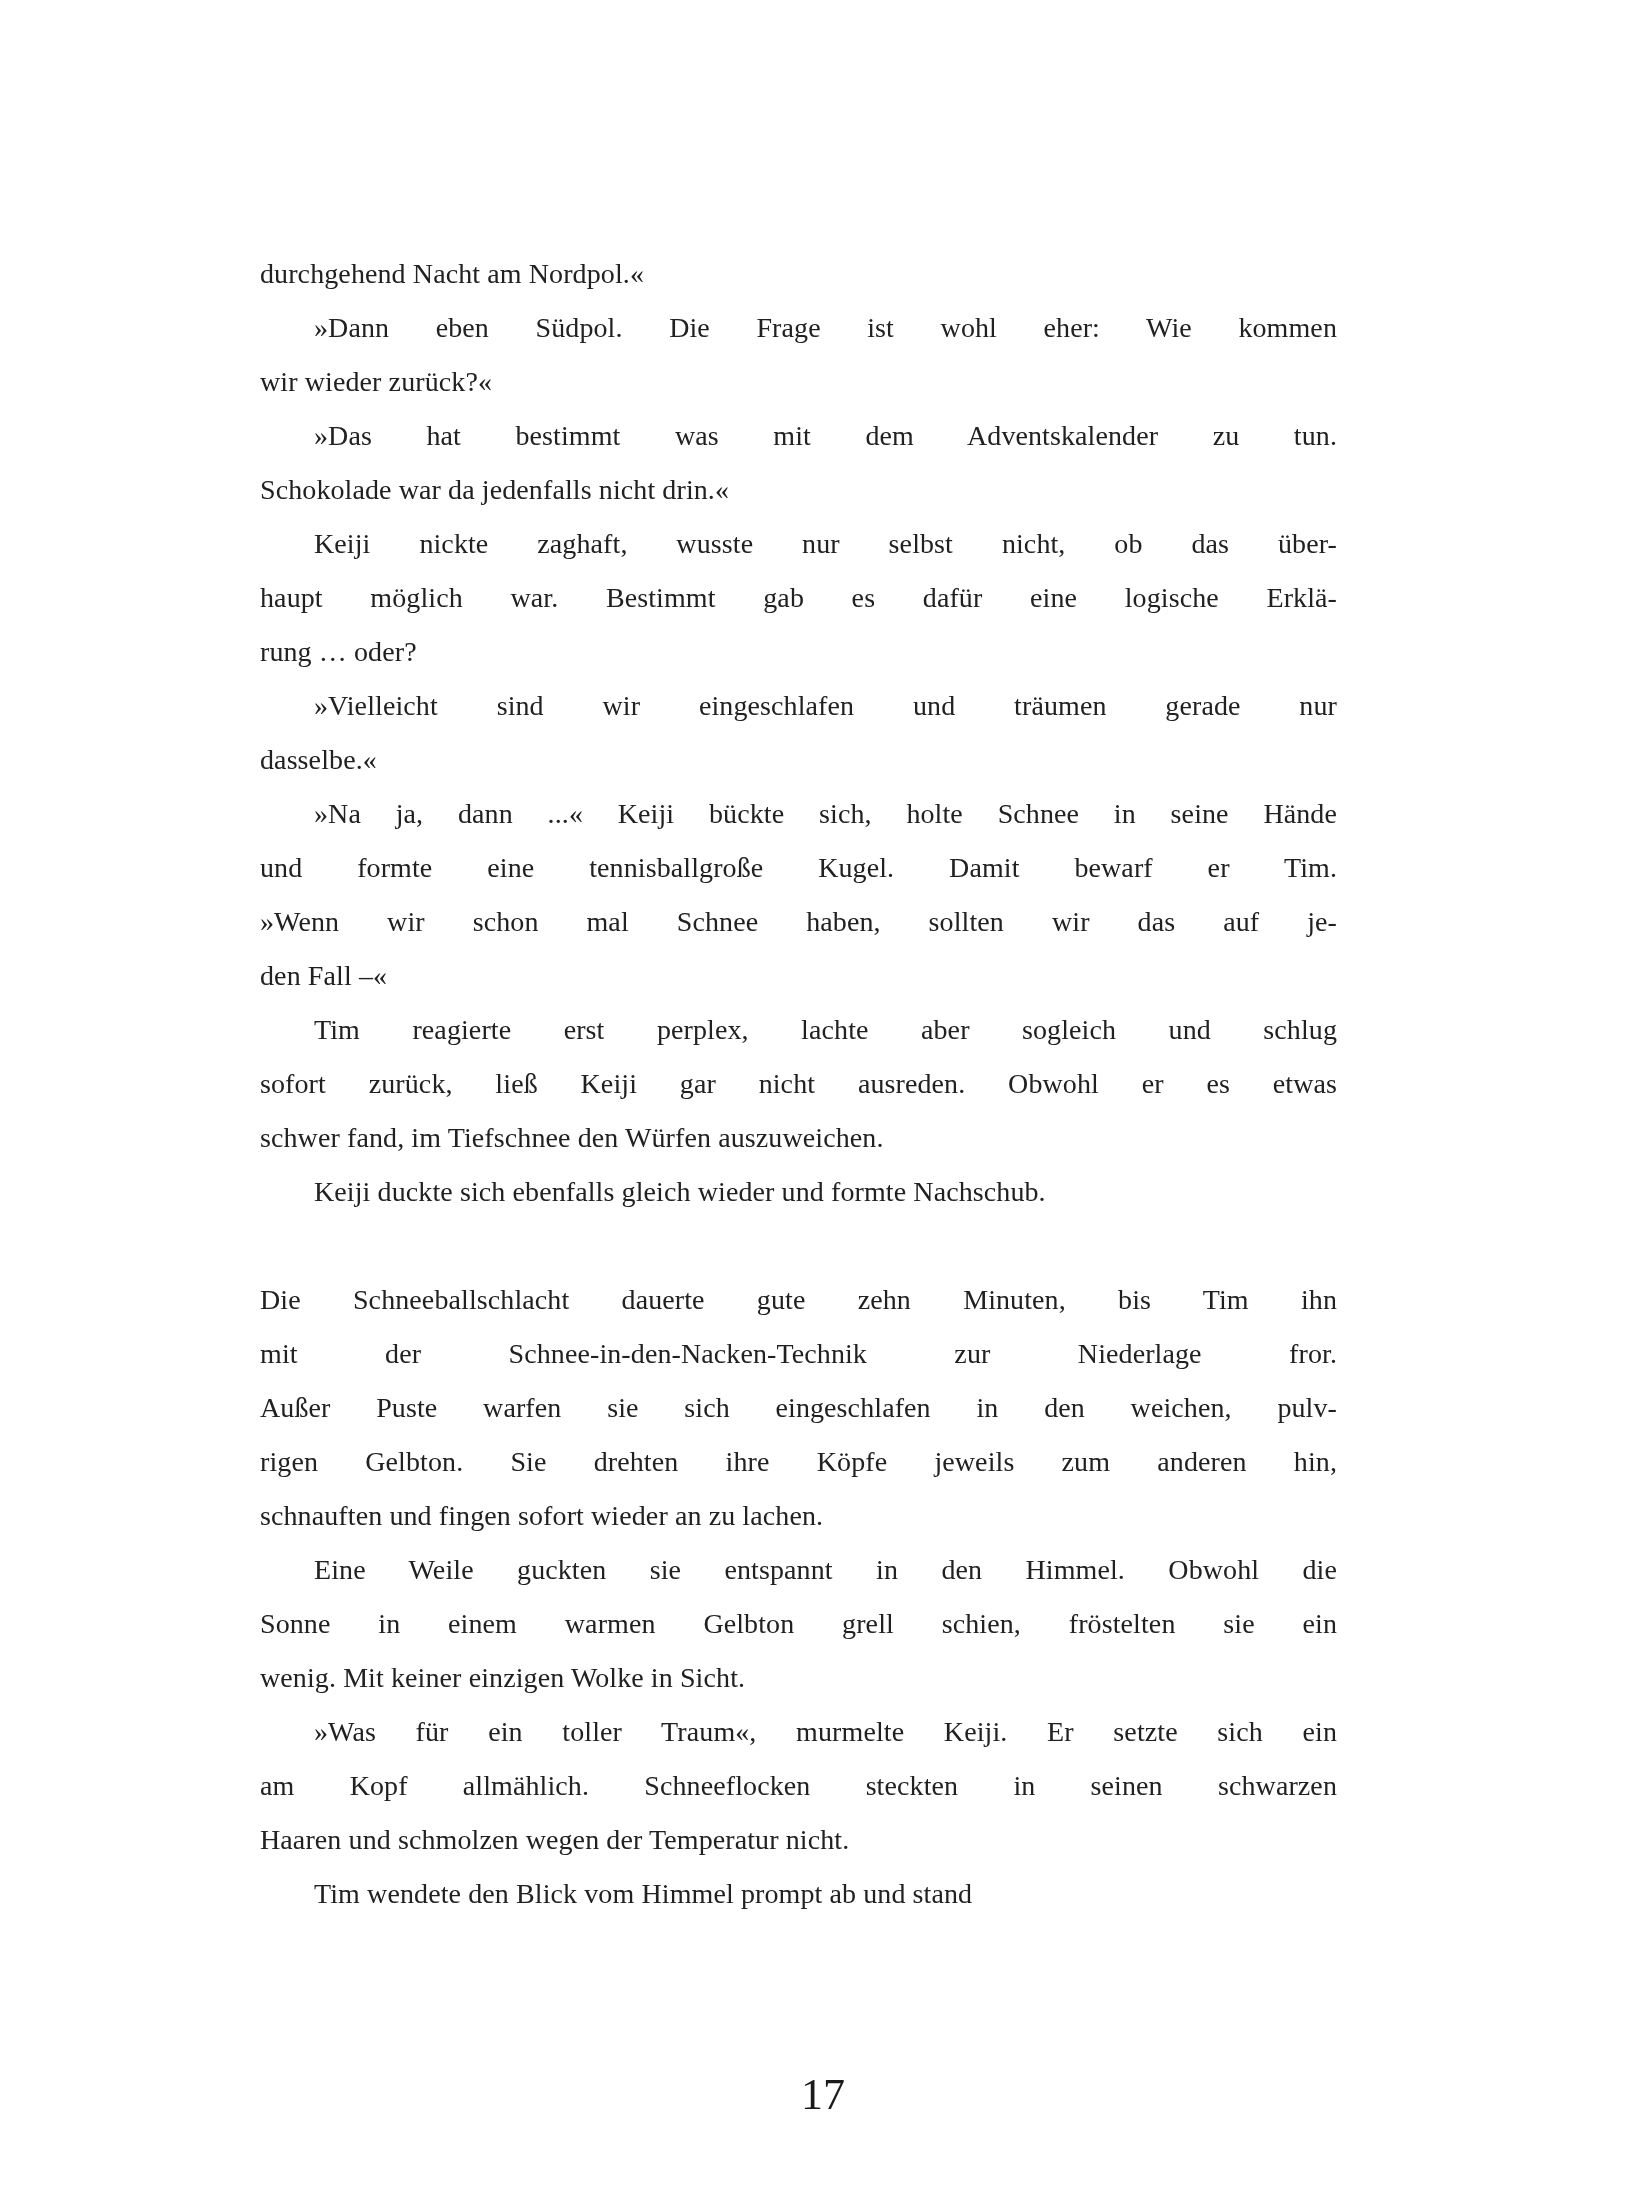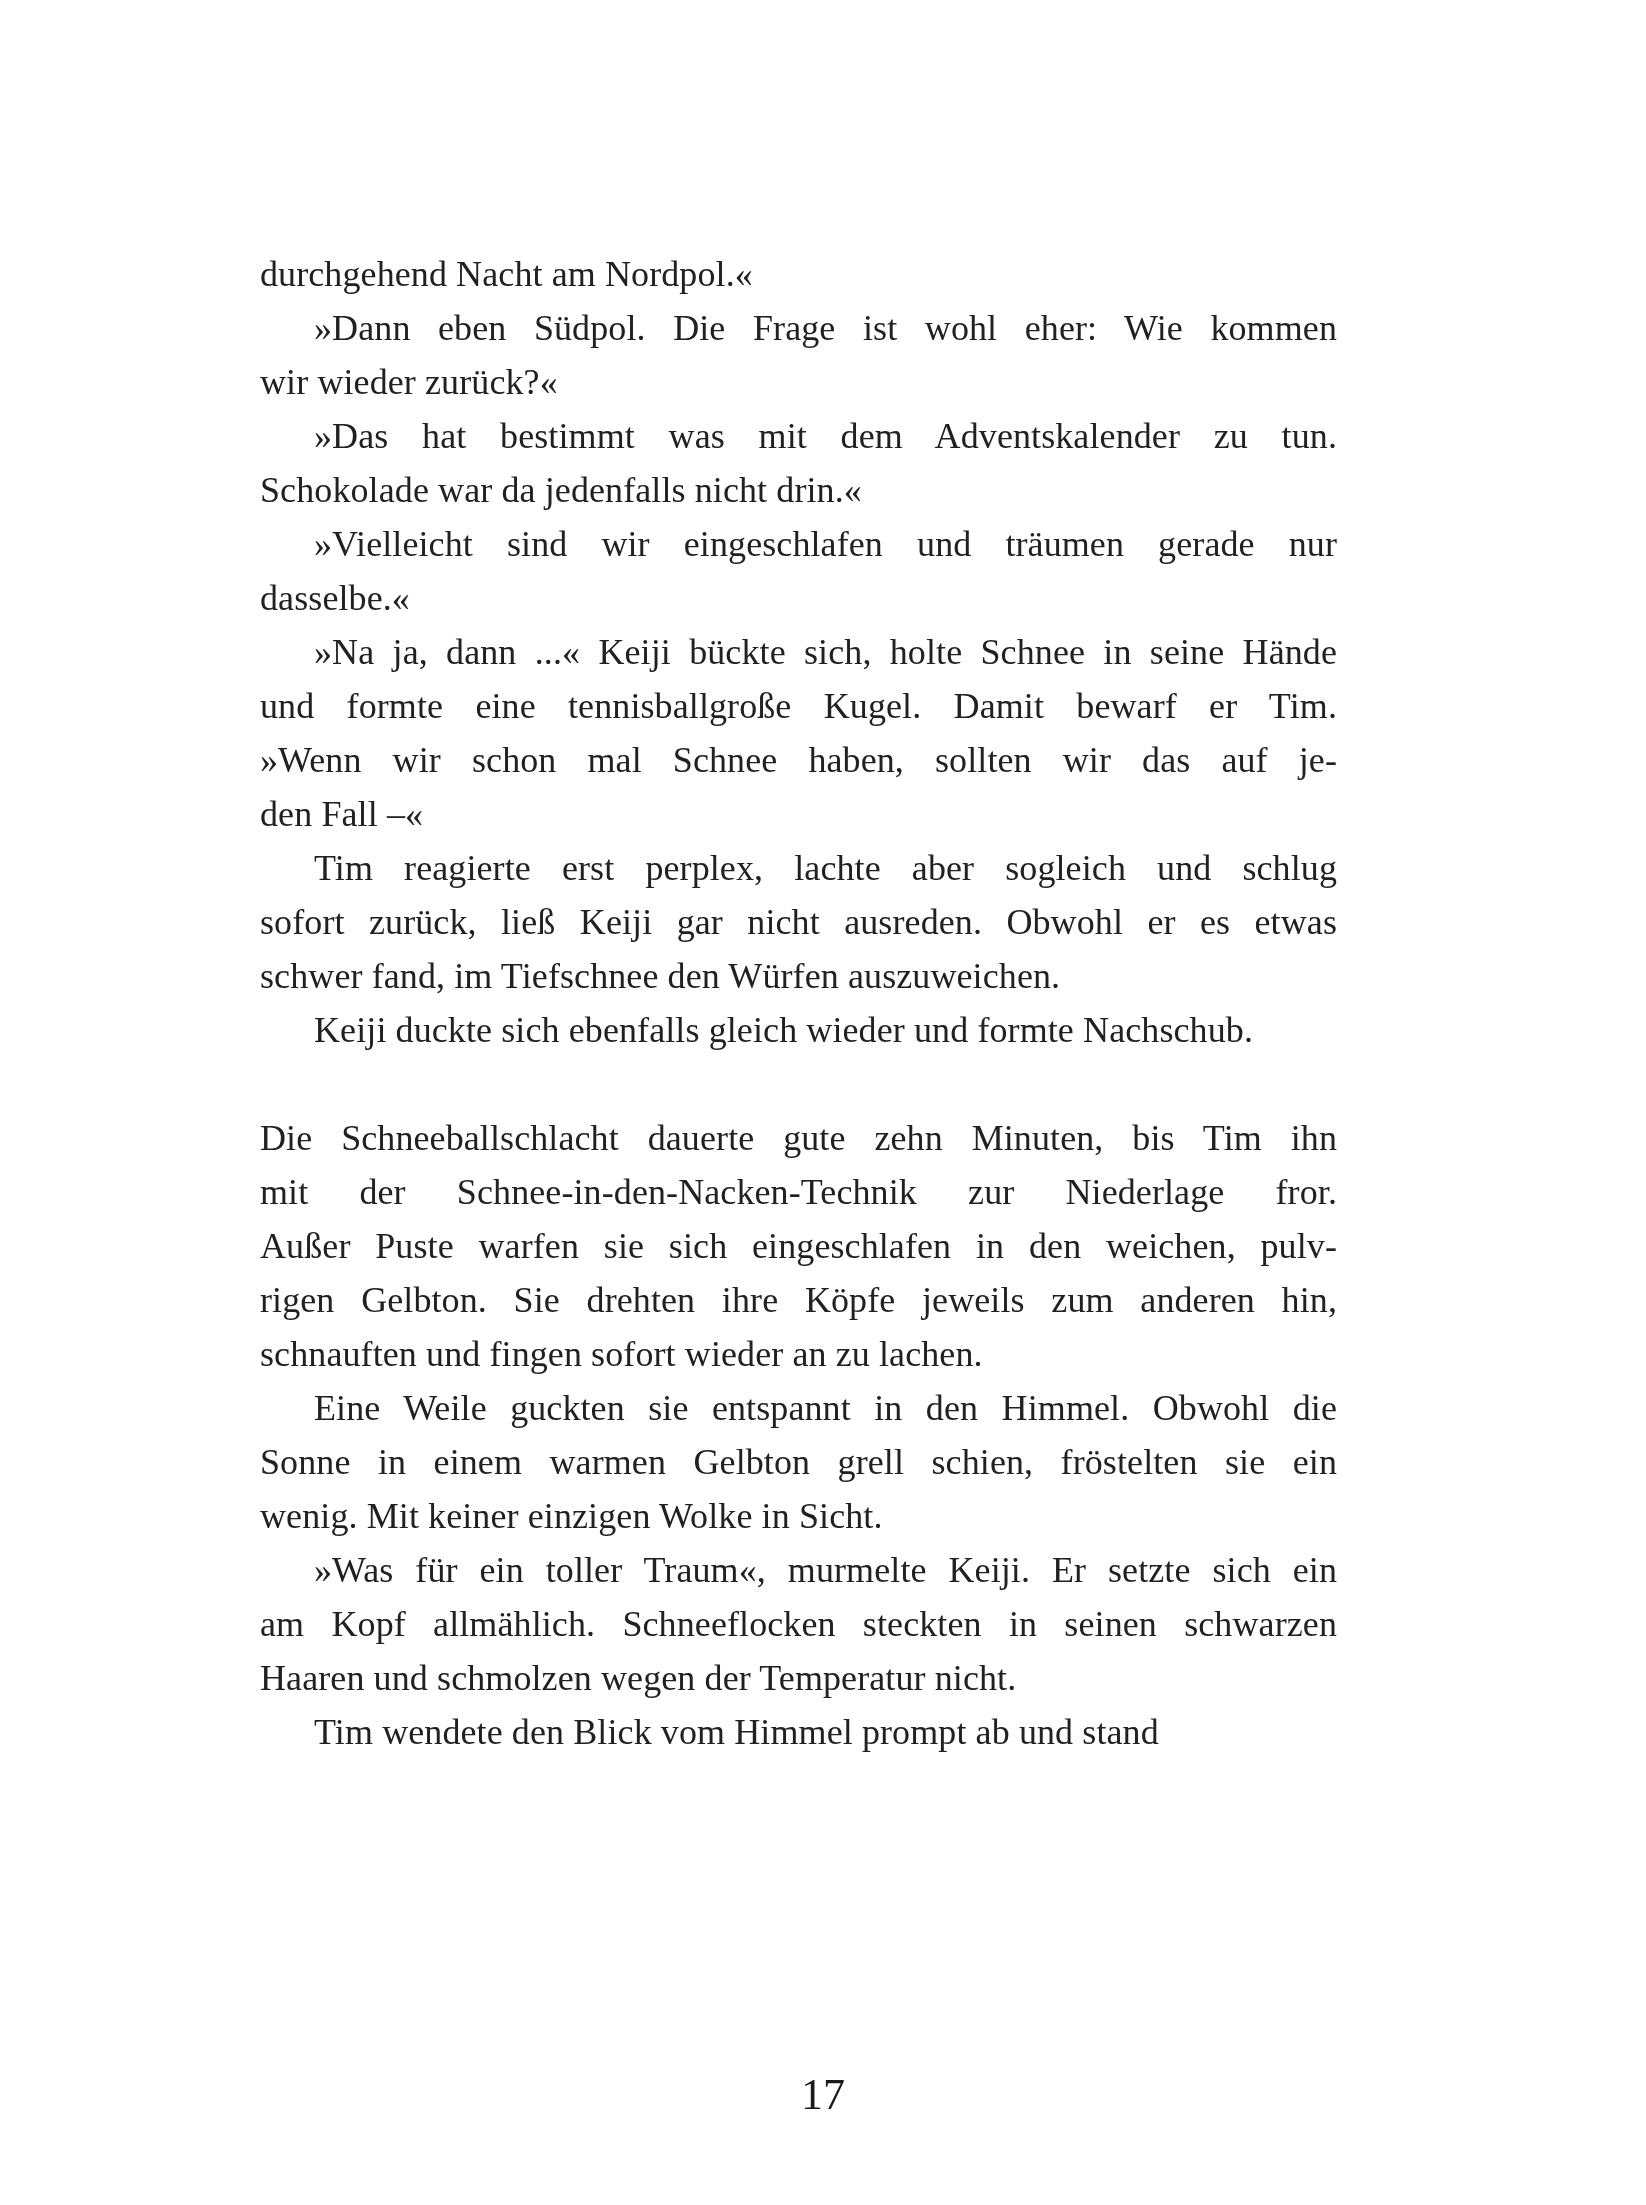--- a/index.html
+++ b/index.html
@@ -14,21 +14,21 @@
     background: #ffffff;
     font-family: "Liberation Serif", "DejaVu Serif", serif;
     color: #212121;
     overflow: hidden;
   }
   .text-block {
     position: absolute;
     left: 260px;
     top: 247px;
     width: 1077px;
-    font-size: 36px;
+    font-size: 28px;
     line-height: 54px;
     letter-spacing: 0.1px;
   }
   .para {
     margin: 0;
     padding: 0;
   }
   .line {
     text-align: left;
     white-space: normal;
@@ -66,20 +66,25 @@
       </div>
       <div class="para">
         <div class="line just indent">»Dann eben Südpol. Die Frage ist wohl eher: Wie kommen</div>
         <div class="line">wir wieder zurück?«</div>
       </div>
       <div class="para">
         <div class="line just indent">»Das hat bestimmt was mit dem Adventskalender zu tun.</div>
         <div class="line">Schokolade war da jedenfalls nicht drin.«</div>
       </div>
       <div class="para">
+        <div class="line just indent">Keiji nickte zaghaft, wusste nur selbst nicht, ob das über-</div>
+        <div class="line just">haupt möglich war. Bestimmt gab es dafür eine logische Erklä-</div>
+        <div class="line">rung … oder?</div>
+      </div>
+      <div class="para">
         <div class="line just indent">»Vielleicht sind wir eingeschlafen und träumen gerade nur</div>
         <div class="line">dasselbe.«</div>
       </div>
       <div class="para">
         <div class="line just indent">»Na ja, dann ...« Keiji bückte sich, holte Schnee in seine Hände</div>
         <div class="line just">und formte eine tennisballgroße Kugel. Damit bewarf er Tim.</div>
         <div class="line just">»Wenn wir schon mal Schnee haben, sollten wir das auf je-</div>
         <div class="line">den Fall –«</div>
       </div>
       <div class="para">

